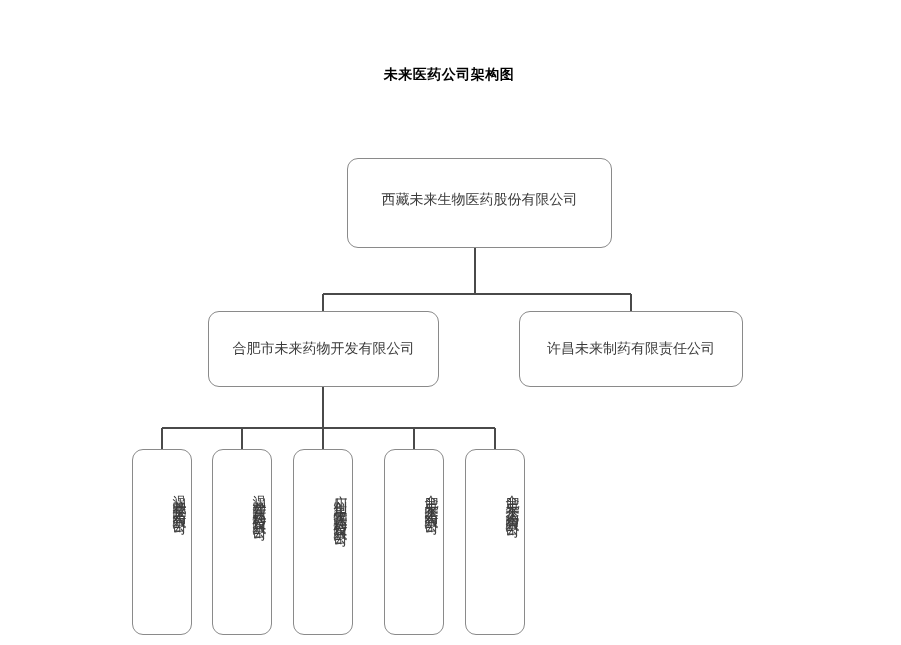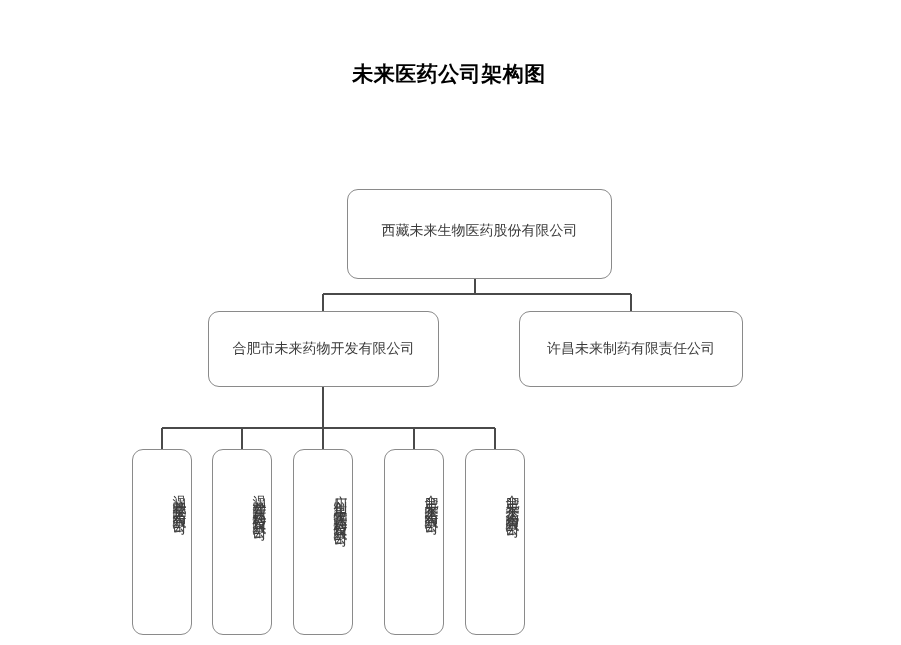--- a/index.html
+++ b/index.html
@@ -18,21 +18,21 @@
     overflow: hidden;
   }
 
   
   .chart-title {
     position: absolute;
     left: 0;
     top: 60px;
     width: 898px;
     text-align: center;
-    font-size: 21px;
+    font-size: 14px;
     font-weight: bold;
     color: #000000;
     letter-spacing: 0.5px;
     line-height: 28px;
   }
 
   
   #connectors {
     position: absolute;
     left: 0;
@@ -106,21 +106,21 @@
       <path d="M323,386 L323,428"></path>
       <path d="M162,428 L495,428"></path>
       <path d="M162,428 L162,449"></path>
       <path d="M242,428 L242,449"></path>
       <path d="M323,428 L323,449"></path>
       <path d="M414,428 L414,449"></path>
       <path d="M495,428 L495,449"></path>
     </g>
   </svg>
 
-  <div class="node node-root" style="left:347px; top:158px; width:265px; height:90px;margin-top:31px;">
+  <div class="node node-root" style="left:347px; top:158px; width:265px; height:90px;">
     <div class="node-label-h">西藏未来生物医药股份有限公司</div>
   </div>
 
   <div class="node node-l2" style="left:519px; top:311px; width:224px; height:76px;">
     <div class="node-label-h">许昌未来制药有限责任公司</div>
   </div>
 
   <div class="node node-l2" style="left:208px; top:311px; width:231px; height:76px;">
     <div class="node-label-h">合肥市未来药物开发有限公司</div>
   </div>

